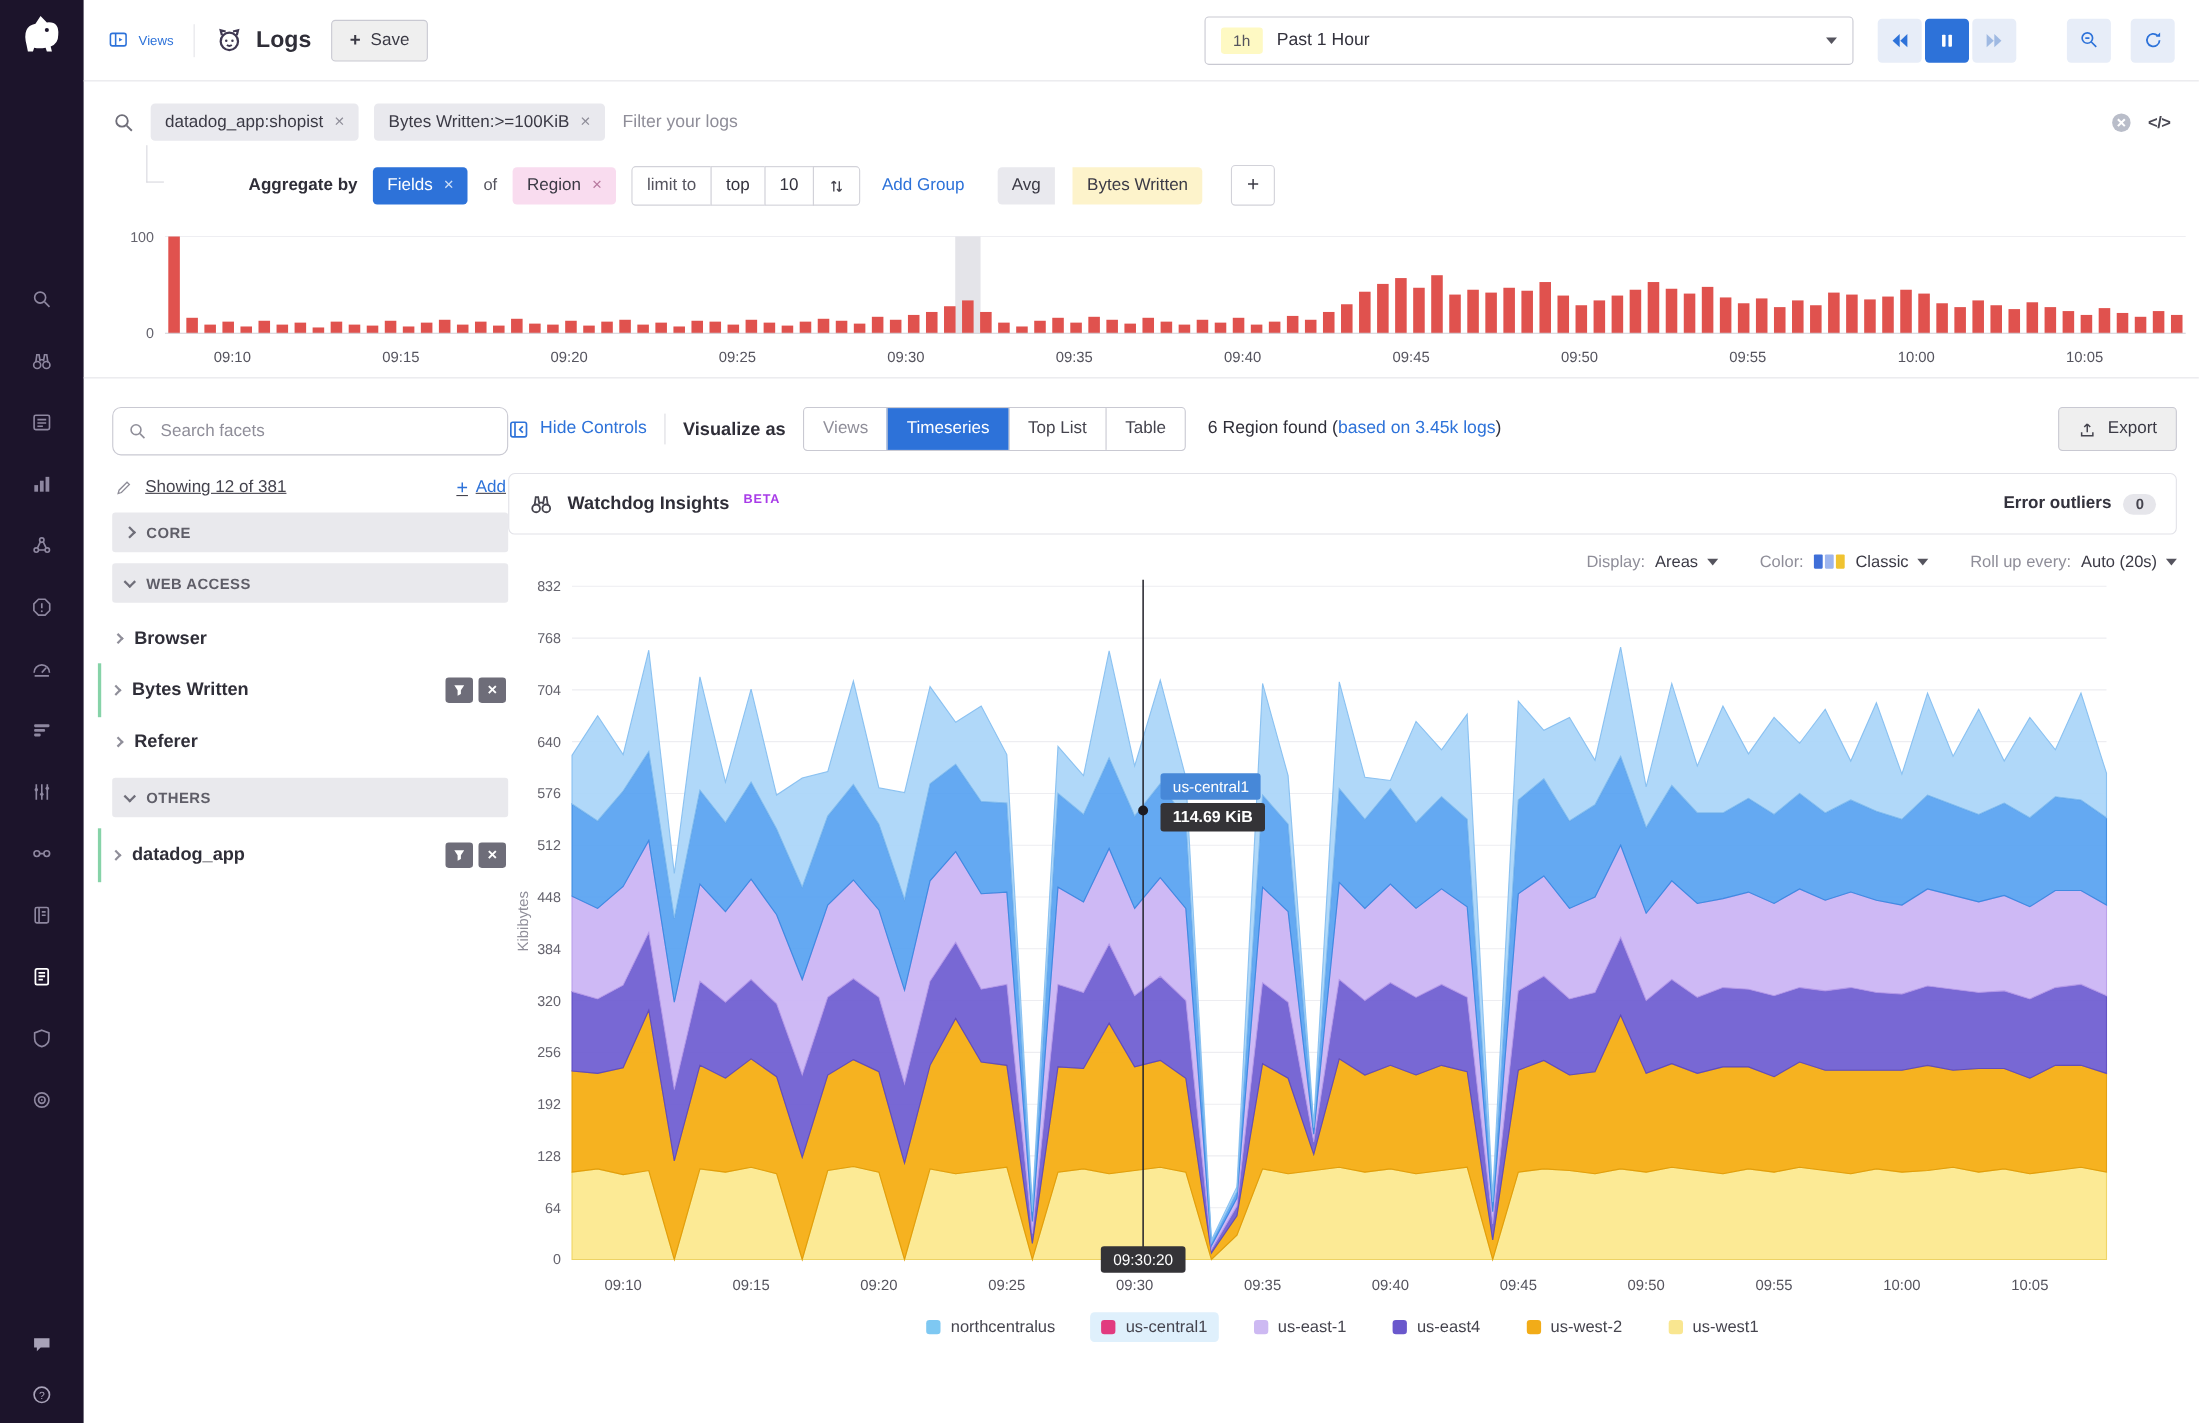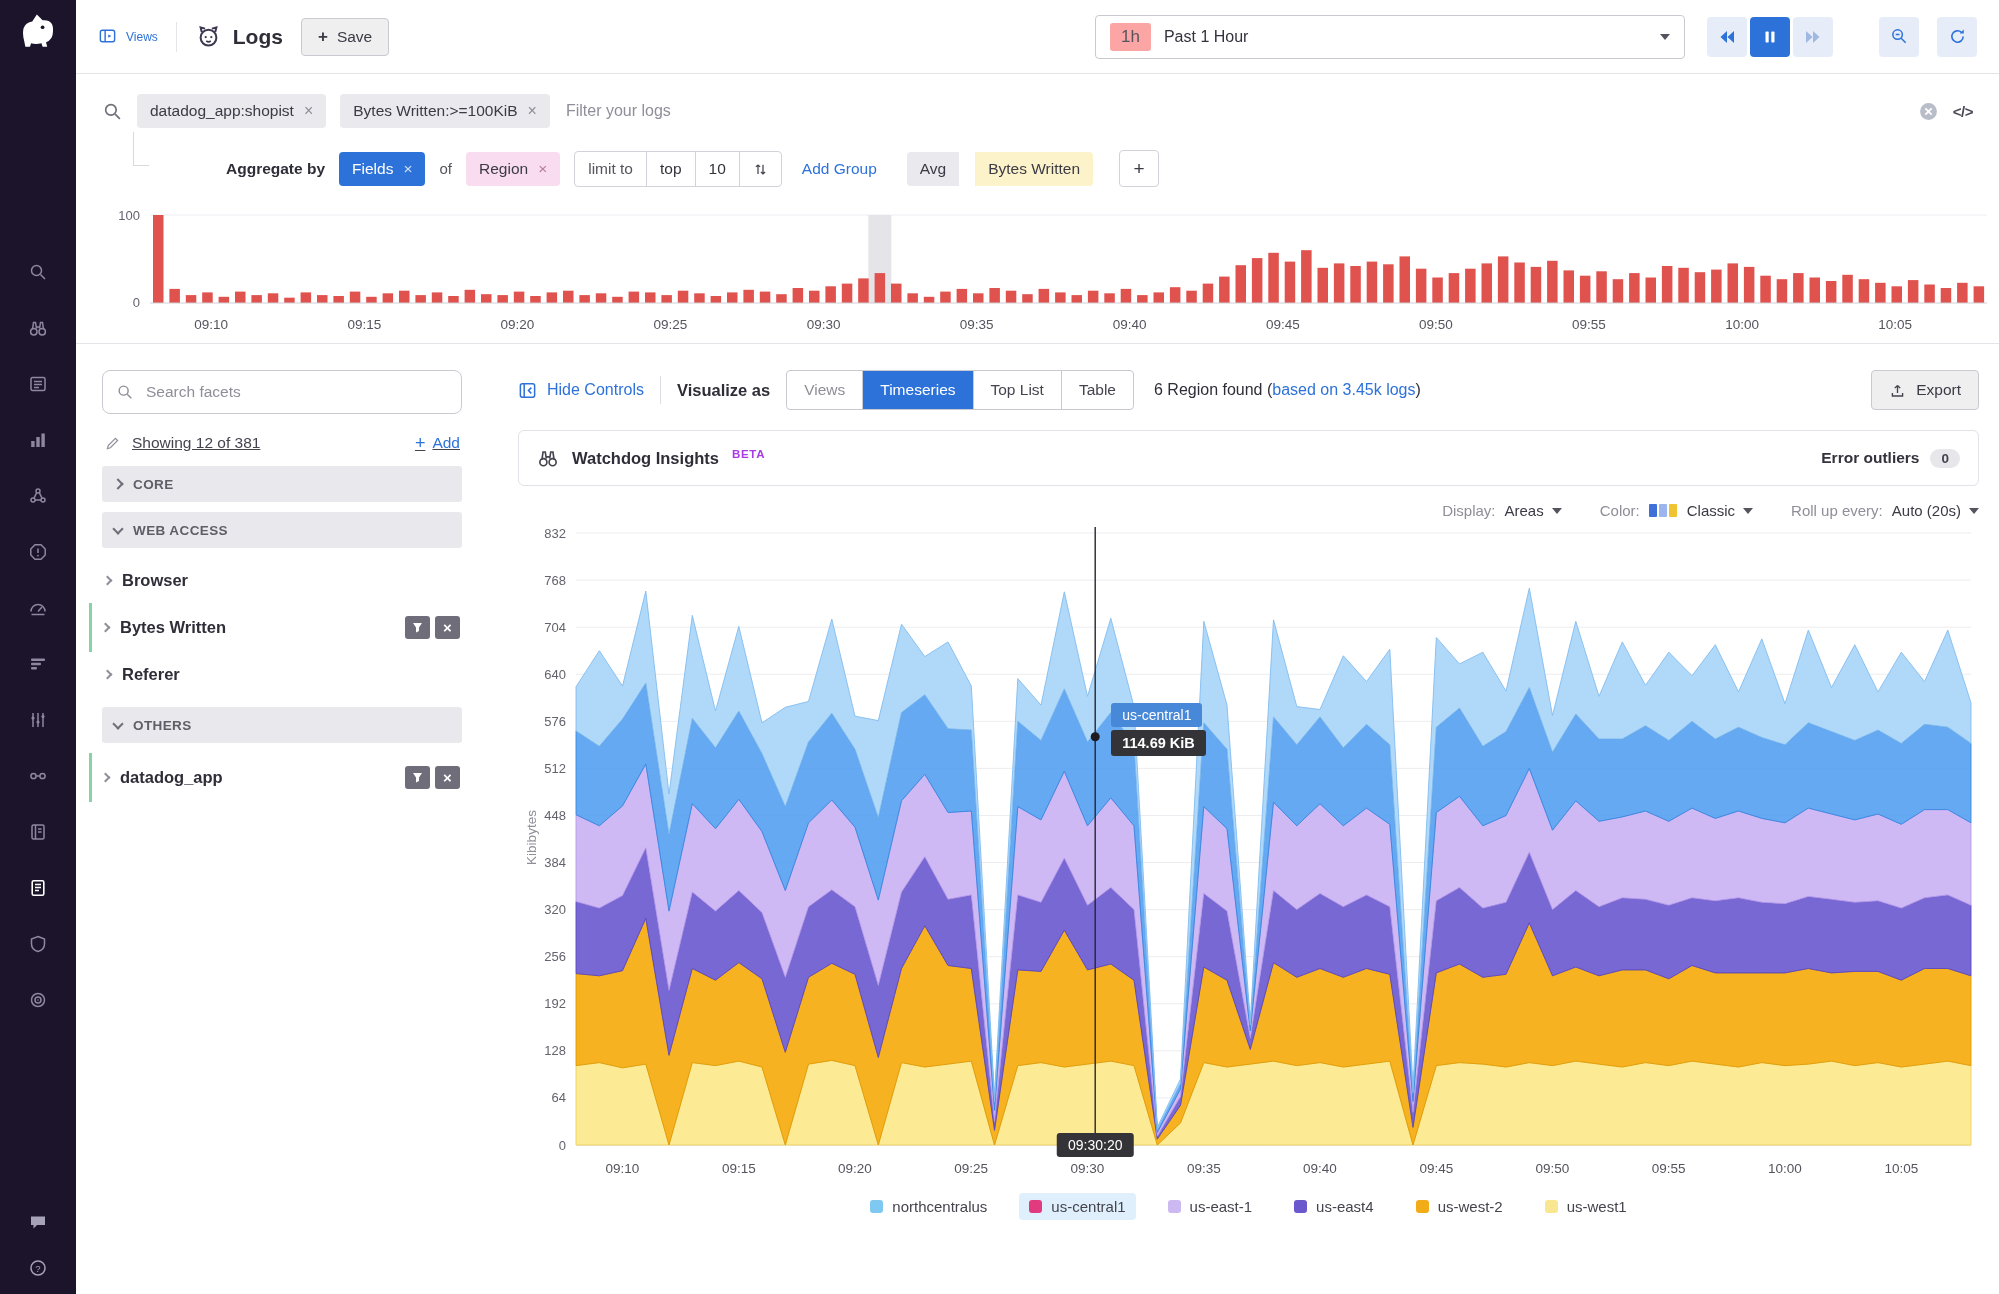--- a/index.html
+++ b/index.html
@@ -27,21 +27,21 @@
             border-bottom:1px solid #e4e4e9; }
   .views-btn { color:#2d72d9; display:flex; gap:9px; align-items:center; font-size:12px; cursor:pointer; }
   .tb-divider { width:1px; height:30px; background:#e4e4e9; }
   .logs-title { display:flex; align-items:center; gap:11px; font-size:21px; font-weight:700; color:#2f2e38; }
   .save-btn { border:1px solid #c9c9d2; border-radius:4px; padding:9px 16px; font-size:15.5px;
               display:flex; gap:9px; align-items:center; cursor:pointer; color:#3b3a45; }
   .plus-glyph { font-size:17px; font-weight:700; color:#3b3a45; line-height:1; }
   .spacer { flex:1; }
   .time-range { width:590px; height:44px; border:1px solid #c9c9d2; border-radius:4px; display:flex;
                 align-items:center; padding:0 14px; gap:13px; cursor:pointer; }
-  .time-badge { background:#fca5a5; border-radius:3px; padding:4px 11px; font-size:17px; color:#55545e; }
+  .time-badge { background:#fef9c3; border-radius:3px; padding:4px 11px; font-size:14px; color:#55545e; }
   .time-label { font-size:16px; color:#33323d; }
   .caret { width:0; height:0; border-left:5px solid transparent; border-right:5px solid transparent;
            border-top:6px solid #55545e; }
   .caret.right { margin-left:auto; }
   .playgroup { display:flex; gap:3px; margin-left:4px; }
   .icon-btn { width:40px; height:40px; border-radius:4px; background:#e7edf8; display:flex;
               align-items:center; justify-content:center; cursor:pointer; color:#2d72d9; }
   .icon-btn.primary { background:#2d72d9; color:#fff; }
   .icon-btn.muted { color:#9fb9e2; }
   .btn-gap { width:10px; }
@@ -80,21 +80,21 @@
   .chip-yellow { background:#fdf3cb; border-radius:0 4px 4px 0; padding:8px 13px; font-size:15.5px;
                  color:#3b3a45; cursor:pointer; margin-left:2px; }
   .plus-box { border:1px solid #d2d2d9; border-radius:4px; width:40px; height:37px; display:flex;
               align-items:center; justify-content:center; color:#3b3a45; font-size:19px; cursor:pointer;
               margin-left:12px; }
 
   
   .histogram { flex:none; border-bottom:1px solid #e4e4e9; padding-bottom:4px; }
 
   
-  .content { flex:1; display:flex; padding:26px 20px 0 26px; gap:56px; min-height:0; }
+  .content { flex:1; display:flex; padding:26px 20px 0 26px; min-height:0; }
 
   
   .facets { width:360px; flex:none; }
   .facet-search { height:44px; border:1px solid #c9c9d2; border-radius:8px; display:flex; align-items:center;
                   gap:10px; padding:0 13px; color:#8f8e99; }
   .facet-search input { border:none; outline:none; flex:1; font-size:15.5px; font-family:inherit; background:transparent; }
   .facet-search input::placeholder { color:#8f8e99; }
   .facet-meta { display:flex; align-items:center; gap:11px; margin:20px 2px 14px; font-size:15.5px; color:#45444e;text-decoration:underline; }
   .add-facet { margin-left:auto; color:#2d72d9; display:flex; gap:7px; align-items:center; cursor:pointer; }
   .add-facet .plus-glyph { color:#2d72d9; font-weight:400; font-size:18px; }

